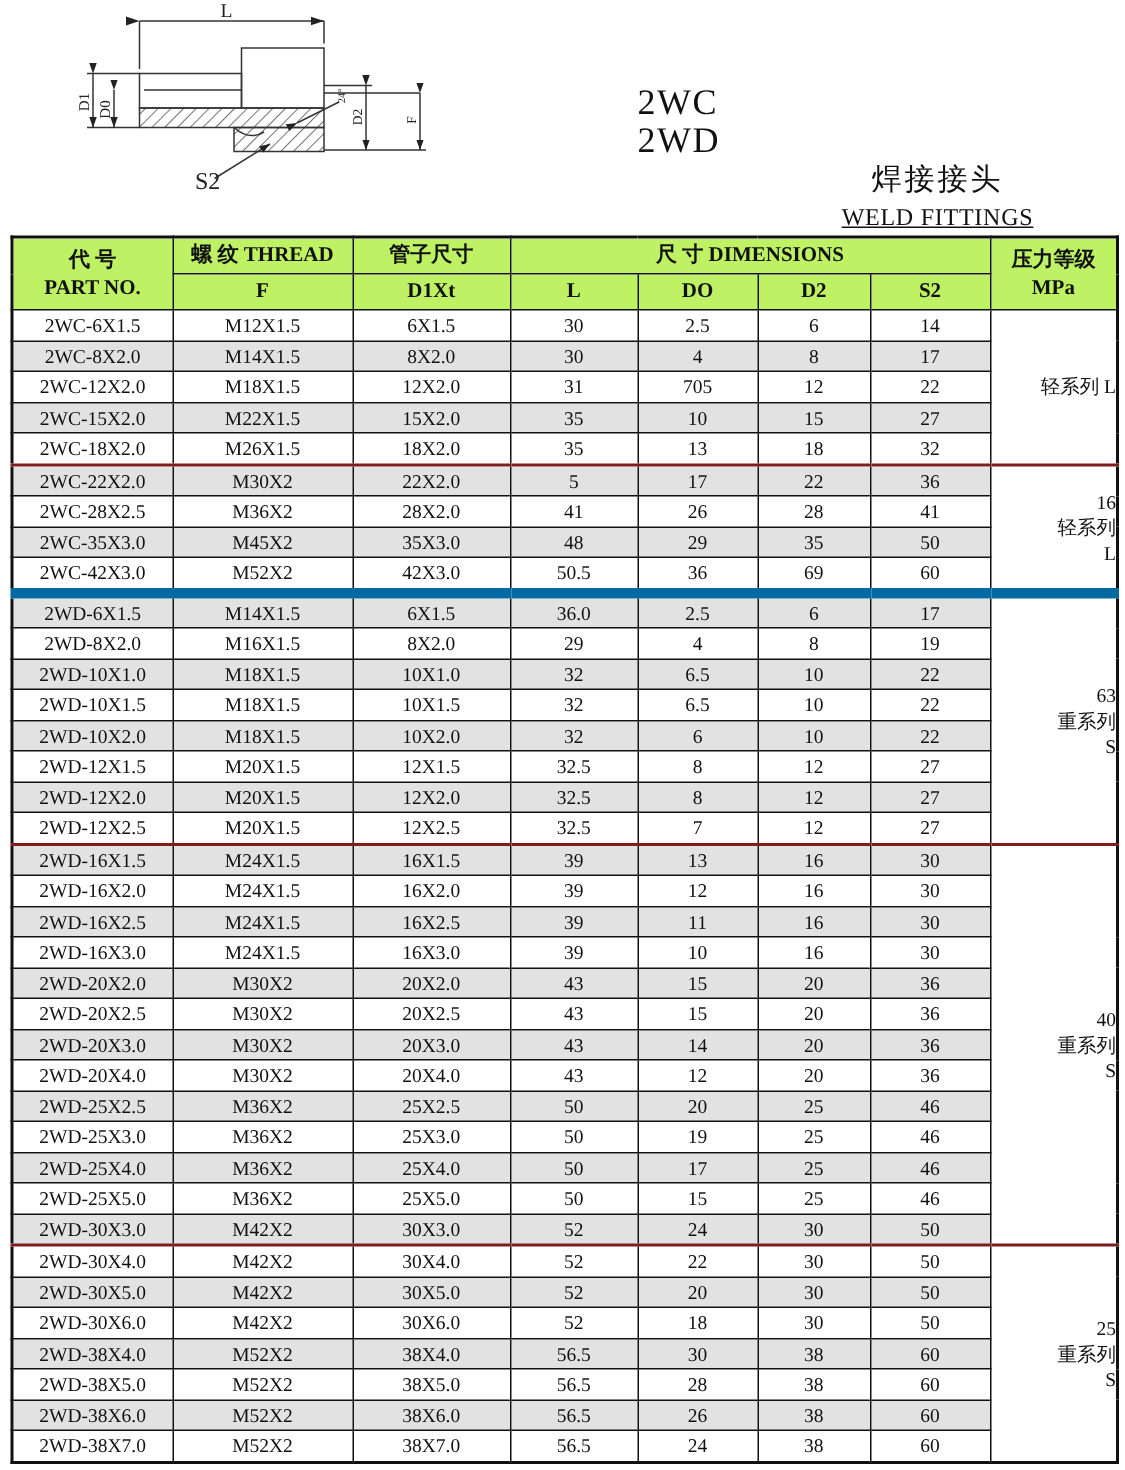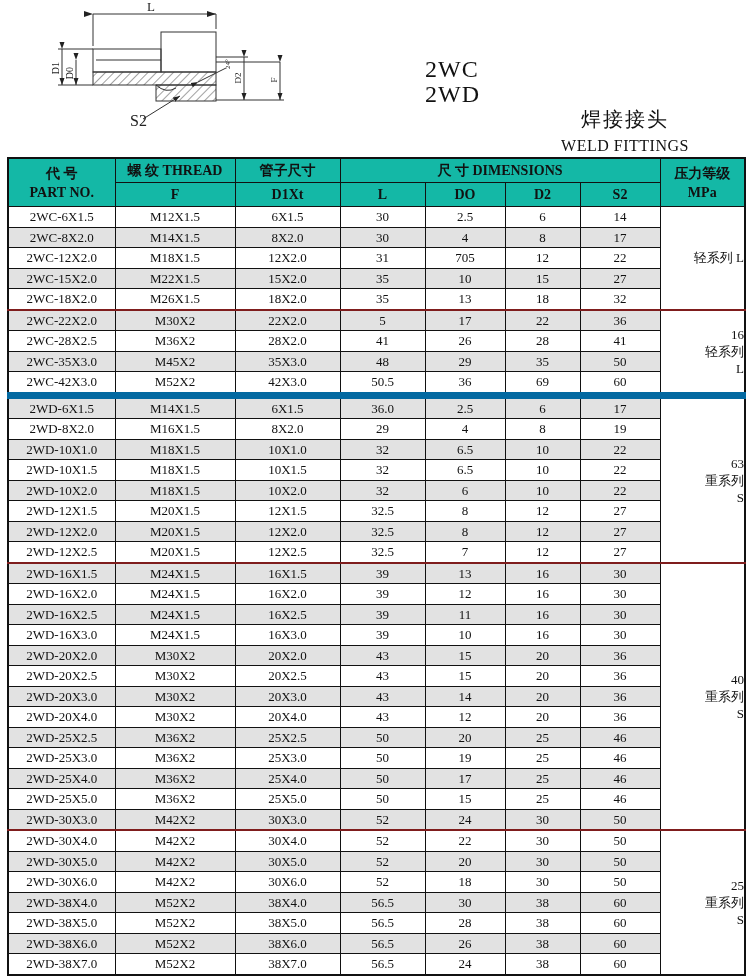--- a/index.html
+++ b/index.html
@@ -5,28 +5,28 @@
   html,body{margin:0;padding:0;}
   body{width:750px;height:980px;background:#fff;}
   .page{position:relative;width:750px;height:980px;background:#fff;
         font-family:"Liberation Serif","DejaVu Serif",serif;color:#111;overflow:hidden;}
 
   
   .drawing{position:absolute;left:48px;top:2px;}
   .codes{position:absolute;left:413px;top:57px;font-size:24px;line-height:25px;letter-spacing:1px;margin-left:12px;}
   .titles{position:absolute;left:535px;top:58px;width:180px;text-align:center;margin-top:48px;}
   .titles .zh{font-size:20px;letter-spacing:2px;}
-  .titles .en{font-size:16px;margin-top:4px;letter-spacing:0.5px;}
+  .titles .en{font-size:16px;margin-top:4px;letter-spacing:0.5px;text-decoration:underline;}
 
   
   table.spec{position:absolute;left:7px;top:157px;border-collapse:collapse;table-layout:fixed;
              width:737px;border:2px solid #111;}
   .spec th,.spec td{border:1px solid #111;text-align:center;vertical-align:middle;
              padding:0;white-space:nowrap;overflow:hidden;}
-  .spec thead th{background:#14b8a6;font-size:14px;font-weight:bold;height:23px;line-height:15px;}
+  .spec thead th{background:#bef264;font-size:14px;font-weight:bold;height:23px;line-height:15px;}
   .spec thead th div{line-height:19px;}
   .spec tbody td{font-size:13px;height:19.5px;line-height:19.5px;}
   .spec tbody tr.shade td.data{background:#e2e2e2;}
   .spec td.pressure{background:#fff;font-size:13px;text-align:right;}
   .spec td.pressure div{line-height:17px;}
   .spec tr.group-start td{border-top:2px solid #7f1d1d;}
   .spec tr.section-start td{border-top:7px solid #0369a1;}
 
   svg text{font-family:"Liberation Serif","DejaVu Serif",serif;fill:#222;}
 </style>

